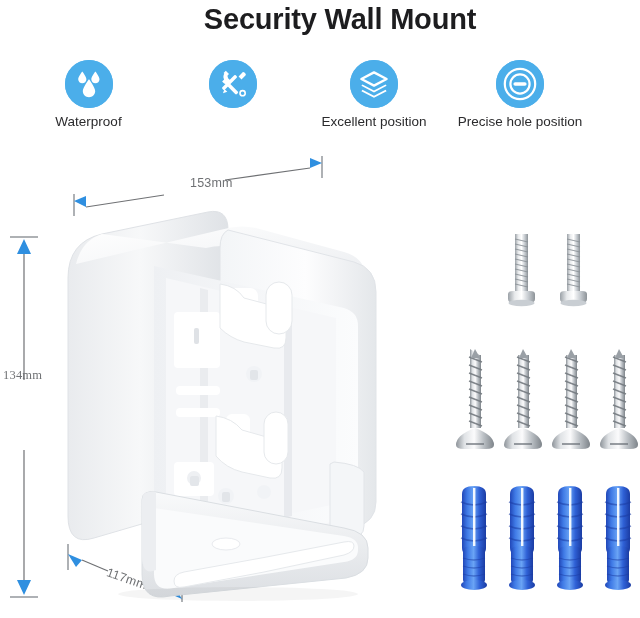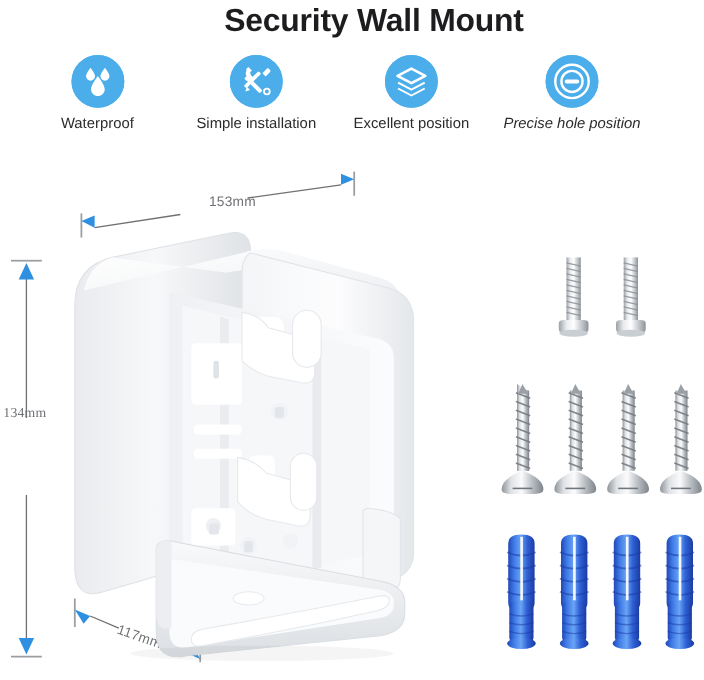--- a/index.html
+++ b/index.html
@@ -29,21 +29,21 @@
     font-size: 29px;
     font-weight: bold;
     color: #1d1d1f;
     letter-spacing: -0.2px;
     line-height: 34px;
     padding-left: 20px;
   }
 
   #features {
     position: absolute;
-    top: 50px;
+    top: 60px;
     left: 0;
     width: 640px;
     height: 80px;
   }
   .feature {
     position: absolute;
     text-align: center;
   }
   .feature-icon {
     width: 48px;
@@ -115,36 +115,35 @@
             <path d="M14.6 13.0 l3.2 3.2 2.2 -2.2 -3.2 -3.2 z"></path>
             <rect x="16.5" y="19.2" width="18.5" height="3.6" rx="1.2" transform="rotate(45 16.5 19.2)"></rect>
 
             <path d="M33.9 12.1 a3.0 3.0 0 0 1 2.1 0.9 3.0 3.0 0 0 1 0.9 2.1 l-4.4 4.4 -2.9 -2.9 z"></path>
             <rect x="12.6" y="28.0" width="19.0" height="3.4" rx="1.1" transform="rotate(-45 12.6 28.0)"></rect>
             <path d="M14.0 33.2 l1.4 -4.3 2.9 2.9 -4.3 1.4 z"></path>
             <circle cx="33.6" cy="33.2" r="2.6" fill="none" stroke="#ffffff" stroke-width="1.6"></circle>
           </g>
         </svg>
       </div>
-      <div class="feature-label">Simple installation</div>
     </div>
 
     <div class="feature" style="left:310px; top:0; width:128px;">
       <div class="feature-icon">
         <svg width="48" height="48" viewBox="0 0 48 48">
           <circle cx="24" cy="24" r="24" fill="#4BAEEA"></circle>
           <path d="M24 12.4 L36.6 19.0 L24 25.6 L11.4 19.0 Z" fill="none" stroke="#ffffff" stroke-width="2.4" stroke-linejoin="round"></path>
           <path d="M12.4 24.4 L24 30.4 L35.6 24.4 L36.6 25.8 L24 32.4 L11.4 25.8 Z" fill="#ffffff"></path>
           <path d="M12.4 29.8 L24 35.8 L35.6 29.8 L36.6 31.2 L24 37.8 L11.4 31.2 Z" fill="#ffffff"></path>
         </svg>
       </div>
       <div class="feature-label">Excellent position</div>
     </div>
 
-    <div class="feature" style="left:440px; top:0; width:160px;font-style:italic;">
+    <div class="feature" style="left:440px; top:0; width:160px;">
       <div class="feature-icon">
         <svg width="48" height="48" viewBox="0 0 48 48">
           <circle cx="24" cy="24" r="24" fill="#4BAEEA"></circle>
           <circle cx="24" cy="24" r="15.2" fill="none" stroke="#ffffff" stroke-width="2.2"></circle>
           <circle cx="24" cy="24" r="9.6" fill="none" stroke="#ffffff" stroke-width="2.2"></circle>
           <rect x="17.4" y="22.2" width="13.2" height="3.6" rx="1.8" fill="#ffffff"></rect>
         </svg>
       </div>
       <div class="feature-label">Precise hole position</div>
     </div>

